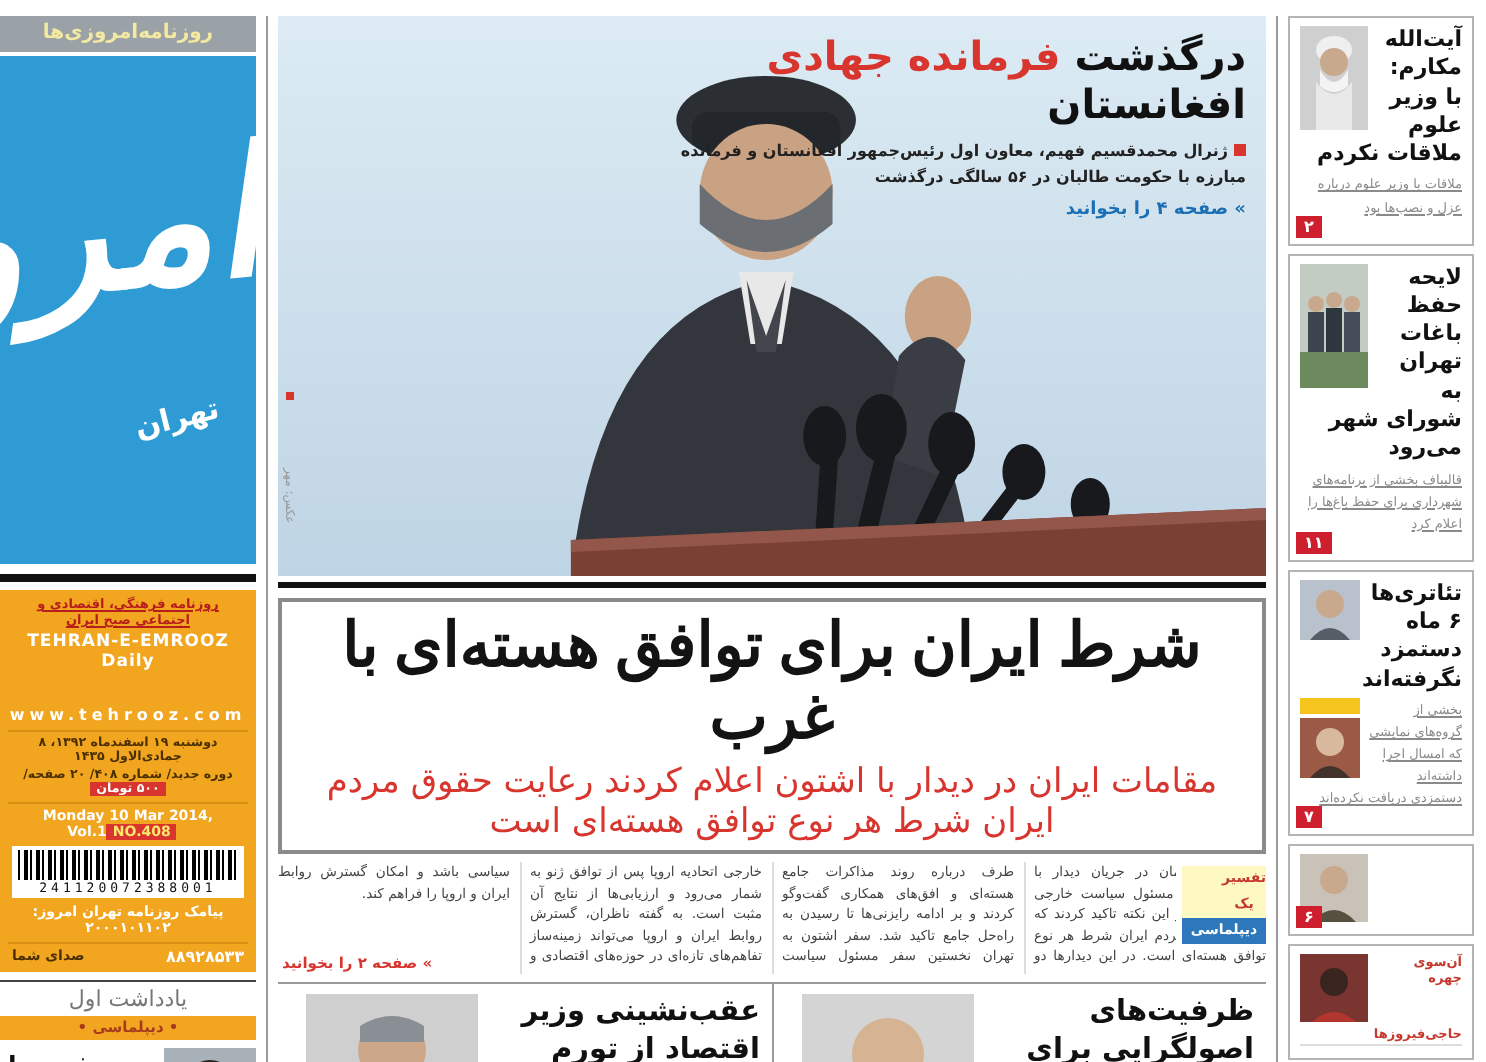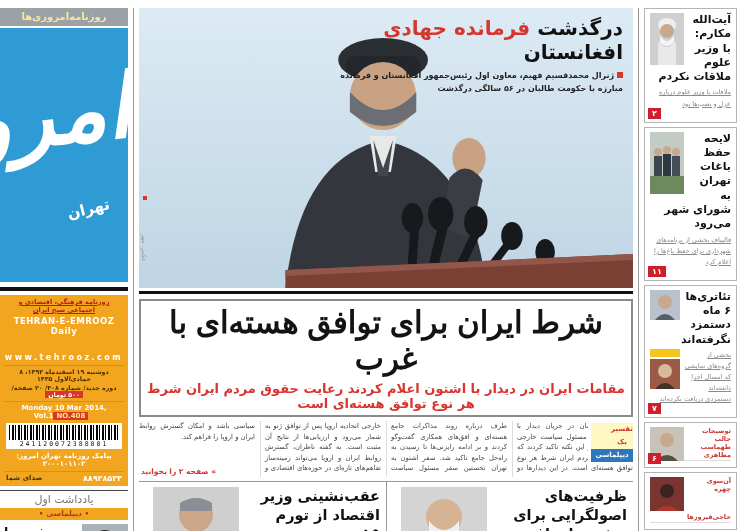--- a/index.html
+++ b/index.html
@@ -42,22 +42,22 @@
   .lead-deck{margin-top:6px;font-size:8px;font-weight:bold;color:#222;line-height:1.6;}
   .deck-sq{display:inline-block;width:6px;height:6px;background:#d7352e;margin-left:3px;}
   .lead-link{margin-top:4px;color:#1a6fb5;font-size:9px;font-weight:bold;cursor:pointer;}
   .lead svg.scene{position:absolute;inset:0;width:100%;height:100%;}
   .photo-caption{position:absolute;left:2px;bottom:26px;writing-mode:vertical-rl;
                  font-size:6px;color:#999;z-index:4;}
   .caption-sq{position:absolute;left:4px;bottom:88px;width:4px;height:4px;background:#d7352e;z-index:4;}
 
   .head-box{border:2px solid #8a8a8a;margin-top:2px;padding:4px 6px;text-align:center;flex:none;}
   .head-box .big{font-size:31px;font-weight:bold;color:#131313;line-height:1.15;
-                 font-family:Liberation Sans, sans-serif;}
-  .head-box .deck{color:#d7352e;font-size:13px;font-weight:bold;margin-top:5px;text-align:center;}
+                 font-family:Liberation Serif, serif;}
+  .head-box .deck{color:#d7352e;font-size:17px;font-weight:normal;margin-top:5px;text-align:center;}
 
   .body-cols{position:relative;margin-top:4px;height:56px;overflow:hidden;flex:none;}
   .body-cols .txt{column-count:4;column-gap:10px;column-rule:1px solid #ddd;
                   font-size:6.8px;line-height:1.55;color:#444;text-align:justify;height:100%;}
   .body-cols .lnk{position:absolute;left:2px;bottom:1px;background:#fff;color:#d7352e;
                   font-size:7.5px;font-weight:bold;cursor:pointer;padding-right:4px;}
   .tagbox{position:absolute;top:2px;right:0;width:42px;z-index:2;text-align:center;
           box-shadow:0 0 0 3px #fff;}
   .tagbox .t1{background:#fef9c3;color:#c6392e;font-size:7px;font-weight:bold;line-height:13px;padding-left:20px;}
   .tagbox .t2{background:#2e77bb;color:#fff;font-size:7px;font-weight:bold;line-height:13px;}
@@ -170,21 +170,20 @@
       </div>
 
       <div class="rail-item mini">
         <div class="rail-photo2 portrait">
           <svg viewBox="0 0 34 34">
             <rect width="34" height="34" fill="#c9c2b8"></rect>
             <circle cx="17" cy="13" r="7" fill="#c8a98e"></circle>
             <path d="M6 34 Q17 22 28 34 Z" fill="#55503f"></path>
           </svg>
         </div>
-        <div class="kick">توضیحات جالب طهماسب مظاهری</div>
         <div class="badge">۶</div>
       </div>
 
       <div class="rail-item mini">
         <div class="rail-photo2 portrait">
           <svg viewBox="0 0 34 34">
             <rect width="34" height="34" fill="#7a3530"></rect>
             <circle cx="17" cy="14" r="7" fill="#3a2420"></circle>
             <path d="M6 34 Q17 24 28 34 Z" fill="#b3362e"></path>
           </svg>
@@ -230,20 +229,21 @@
             <ellipse cx="416" cy="244" rx="10" ry="13"></ellipse>
             <rect x="412" y="252" width="8" height="30" transform="rotate(46 416 267)"></rect>
           </g>
 
           <path d="M150 262 L506 246 L506 280 L150 280 Z" fill="#7a4034"></path>
           <path d="M150 262 L506 246 L506 252 L150 268 Z" fill="#93564a"></path>
         </svg>
         <div class="lead-head">
           <div class="lead-title"><span>درگذشت</span><span class="red"> فرمانده جهادی </span><span>افغانستان</span></div>
           <div class="lead-deck"><span class="deck-sq"></span><span>ژنرال محمدقسیم فهیم، معاون اول رئیس‌جمهور افغانستان و فرمانده مبارزه با حکومت طالبان در ۵۶ سالگی درگذشت</span></div>
+          <div class="lead-link">» صفحه ۴ را بخوانید</div>
         </div>
         <span class="caption-sq"></span>
         <div class="photo-caption">عکس: مهر</div>
       </div>
 
       <hr class="rule-h">
 
       <div class="head-box">
         <div class="big">شرط ایران برای توافق هسته‌ای با غرب</div>
         <div class="deck">مقامات ایران در دیدار با اشتون اعلام کردند رعایت حقوق مردم ایران شرط هر نوع توافق هسته‌ای است</div>

